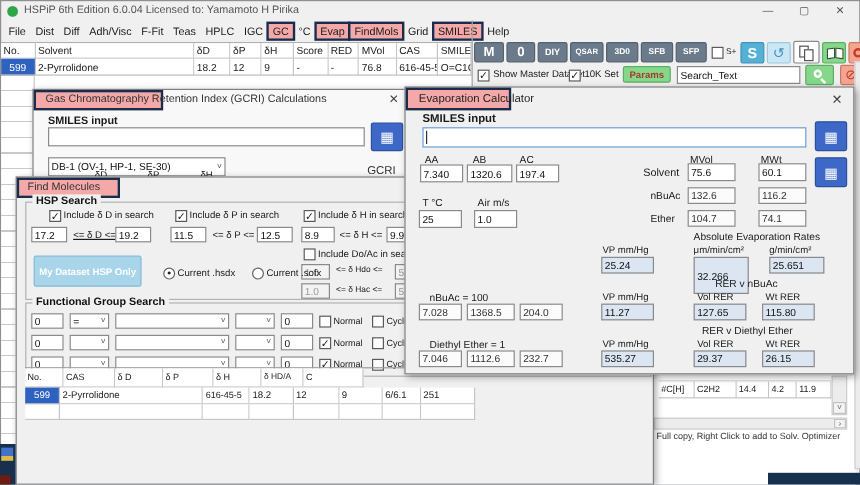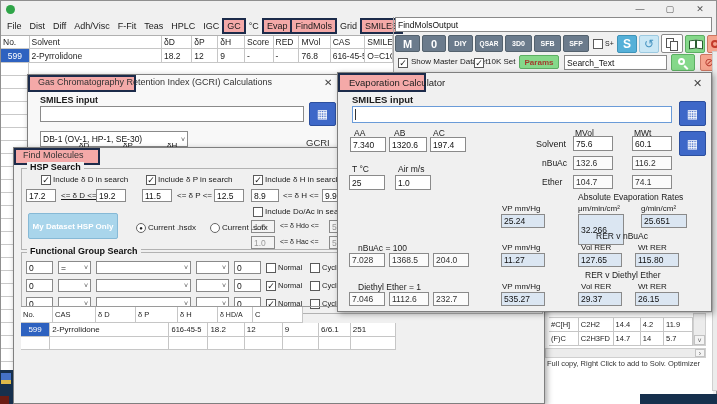--- a/index.html
+++ b/index.html
@@ -50,20 +50,21 @@
         display:flex;align-items:center;justify-content:center;}
 </style>
 </head>
 <body>
 
 <div id="screen">
 
   <div class="a win" style="left:0;top:0;width:717px;height:404px;">
 
     <div class="a" style="left:5px;top:4px;width:9px;height:9px;border-radius:50%;background:#2fa548;"></div>
+    <div class="a t9 nowrap" style="left:19px;top:2px;width:400px;color:#555;">HSPiP 6th Edition 6.0.04 Licensed to: Yamamoto H Pirika</div>
     <div class="a wctl" style="left:626px;top:1px;width:26px;height:14px;">—</div>
     <div class="a wctl" style="left:656px;top:1px;width:26px;height:14px;">▢</div>
     <div class="a wctl" style="left:686px;top:1px;width:26px;height:14px;">✕</div>
 
     <div class="a menubar" style="left:3px;top:16px;height:17px;">
       <span class="menu-item">File</span>
       <span class="menu-item">Dist</span>
       <span class="menu-item">Diff</span>
       <span class="menu-item">Adh/Visc</span>
       <span class="menu-item">F-Fit</span>
@@ -102,21 +103,20 @@
       <span class="cell" style="width:24px;">-</span>
       <span class="cell" style="width:30px;">76.8</span>
       <span class="cell" style="width:34px;">616-45-5</span>
       <span class="cell" style="width:26px;">O=C1CCC...</span>
     </div>
 
     <div class="a rowlines" style="left:0;top:62px;width:392px;height:310px;"></div>
     <div class="a" style="left:27px;top:62px;width:1px;height:310px;background:#c9c9c9;"></div>
     <div class="a" style="left:392px;top:16px;width:1px;height:384px;background:#a8a8a8;"></div>
 
-    <div class="a input" style="left:394px;top:16px;width:317px;height:15px;">FindMolsOutput</div>
 
     <div class="a btn btn-slate" style="left:394px;top:34px;width:25px;height:17px;font-size:11px;">M</div>
     <div class="a btn btn-slate" style="left:421px;top:34px;width:24px;height:17px;font-size:11px;">0</div>
     <div class="a btn btn-slate" style="left:447px;top:34px;width:25px;height:17px;font-size:7.5px;">DIY</div>
     <div class="a btn btn-slate" style="left:474px;top:34px;width:28px;height:17px;font-size:6.5px;">QSAR</div>
     <div class="a btn btn-slate" style="left:504px;top:34px;width:27px;height:17px;font-size:7px;">3D0</div>
     <div class="a btn btn-slate" style="left:533px;top:34px;width:27px;height:17px;font-size:7px;">SFB</div>
     <div class="a btn btn-slate" style="left:562px;top:34px;width:26px;height:17px;font-size:7px;">SFP</div>
 
     <span class="a cb" style="left:592px;top:38px;"></span>
@@ -148,27 +148,20 @@
     <div class="a btn btn-salmon" style="left:699px;top:53px;width:18px;height:17px;font-size:11px;">⊘</div>
 
     <div class="a" style="left:544px;top:312px;width:168px;height:92px;background:#fff;">
       <div class="a" style="left:4px;top:0;width:144px;height:5px;border-bottom:1px solid #cfcfcf;"></div>
       <div class="a" style="left:4px;top:5px;width:144px;height:14px;display:flex;">
         <span class="cell" style="width:30px;font-size:7.5px;">#C[H]</span>
         <span class="cell" style="width:36px;font-size:7.5px;">C2H2</span>
         <span class="cell" style="width:27px;font-size:7.5px;">14.4</span>
         <span class="cell" style="width:22px;font-size:7.5px;">4.2</span>
         <span class="cell" style="width:29px;font-size:7.5px;">11.9</span>
-      </div>
-      <div class="a" style="left:4px;top:19px;width:144px;height:14px;display:flex;">
-        <span class="cell" style="width:30px;font-size:7.5px;">(F)C</span>
-        <span class="cell" style="width:36px;font-size:7.5px;">C2H3FD</span>
-        <span class="cell" style="width:27px;font-size:7.5px;">14.7</span>
-        <span class="cell" style="width:22px;font-size:7.5px;">14</span>
-        <span class="cell" style="width:29px;font-size:7.5px;">5.7</span>
       </div>
       <div class="a scroll" style="left:148px;top:0;width:13px;height:33px;">
         <div class="a sbtn" style="left:0;bottom:0;width:11px;height:10px;">˅</div>
       </div>
       <div class="a scroll" style="left:0;top:35px;width:161px;height:10px;">
         <div class="a sbtn" style="right:0;top:0;width:10px;height:8px;">›</div>
       </div>
       <div class="a nowrap" style="left:2px;top:46px;width:164px;font-size:7.5px;color:#333;">Full copy, Right Click to add to Solv. Optimizer</div>
     </div>
 

